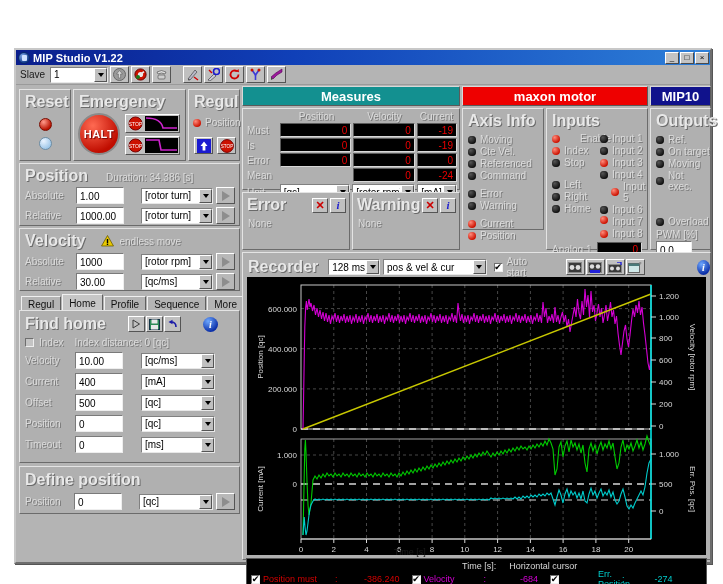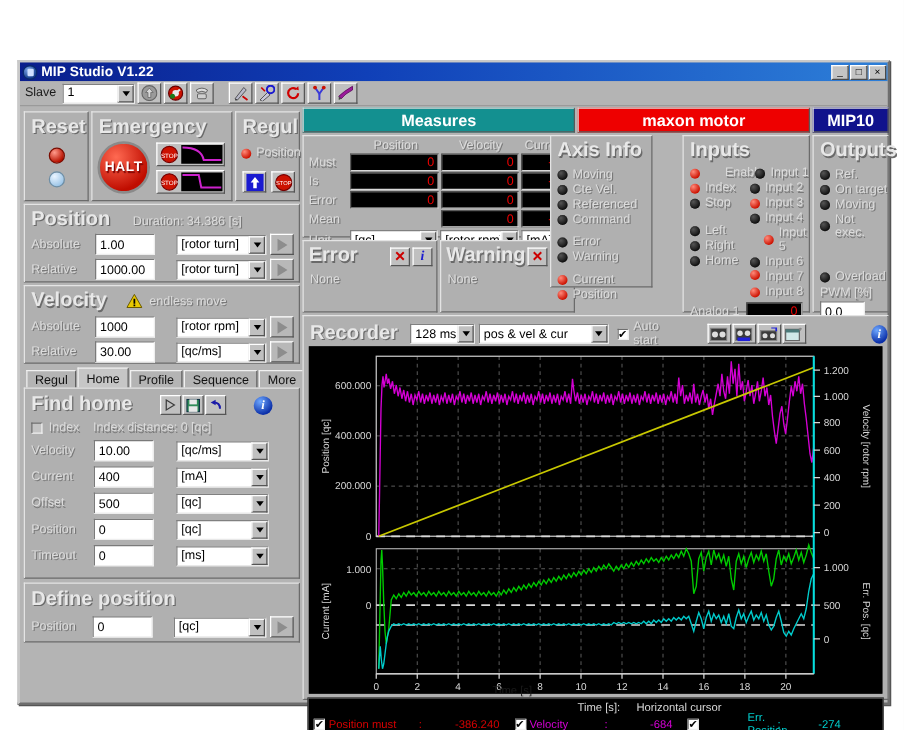--- a/index.html
+++ b/index.html
@@ -588,21 +588,21 @@
 
       <div class="panel" style="left:336px; top:106px; width:108px; height:58px;">
         <div style="display:flex;align-items:center;padding:3px 3px 0 4px;">
           <span class="ptitle" style="flex:1;">Warning</span>
           <div style="width:16px;height:15px;background:#c0c0c0;border:1px solid #fff;border-right-color:#555;border-bottom-color:#555;display:flex;align-items:center;justify-content:center;color:#cc0000;font-weight:bold;font-size:11px;">✕</div>
           <div style="width:16px;height:15px;margin-left:2px;background:#c0c0c0;border:1px solid #fff;border-right-color:#555;border-bottom-color:#555;display:flex;align-items:center;justify-content:center;color:#1a1ad0;font-style:italic;font-weight:bold;font-size:11px;font-family:'Liberation Serif',serif;">i</div>
         </div>
         <div class="lab" style="margin:4px 0 0 5px;">None</div>
       </div>
 
-      <div class="panel" style="left:424px; top:22px; width:82px; height:122px;">
+      <div class="panel" style="left:446px; top:22px; width:82px; height:122px;">
         <div class="ptitle" style="margin:3px 0 0 5px;">Axis Info</div>
         <div style="margin:4px 0 0 5px;display:flex;flex-direction:column;gap:1px;">
           <div style="display:flex;align-items:center;gap:4px;">
               <span class="led off"></span>
               <span class="lab">Moving</span>
             </div>
           <div style="display:flex;align-items:center;gap:4px;">
               <span class="led off"></span>
               <span class="lab">Cte Vel.</span>
             </div>
@@ -659,21 +659,21 @@
             <div style="display:flex;align-items:center;gap:4px;">
                 <span class="led off"></span>
                 <span class="lab">Right</span>
               </div>
             <div style="display:flex;align-items:center;gap:4px;">
                 <span class="led off"></span>
                 <span class="lab">Home</span>
               </div>
           </div>
           <div style="flex:1;display:flex;flex-direction:column;gap:1px;">
-            <div style="display:flex;align-items:center;gap:4px;justify-content:flex-end;">
+            <div style="display:flex;align-items:center;gap:4px;">
                 <span class="led off"></span>
                 <span class="lab">Input 1</span>
               </div>
             <div style="display:flex;align-items:center;gap:4px;">
                 <span class="led off"></span>
                 <span class="lab">Input 2</span>
               </div>
             <div style="display:flex;align-items:center;gap:4px;">
                 <span class="led red"></span>
                 <span class="lab">Input 3</span>

